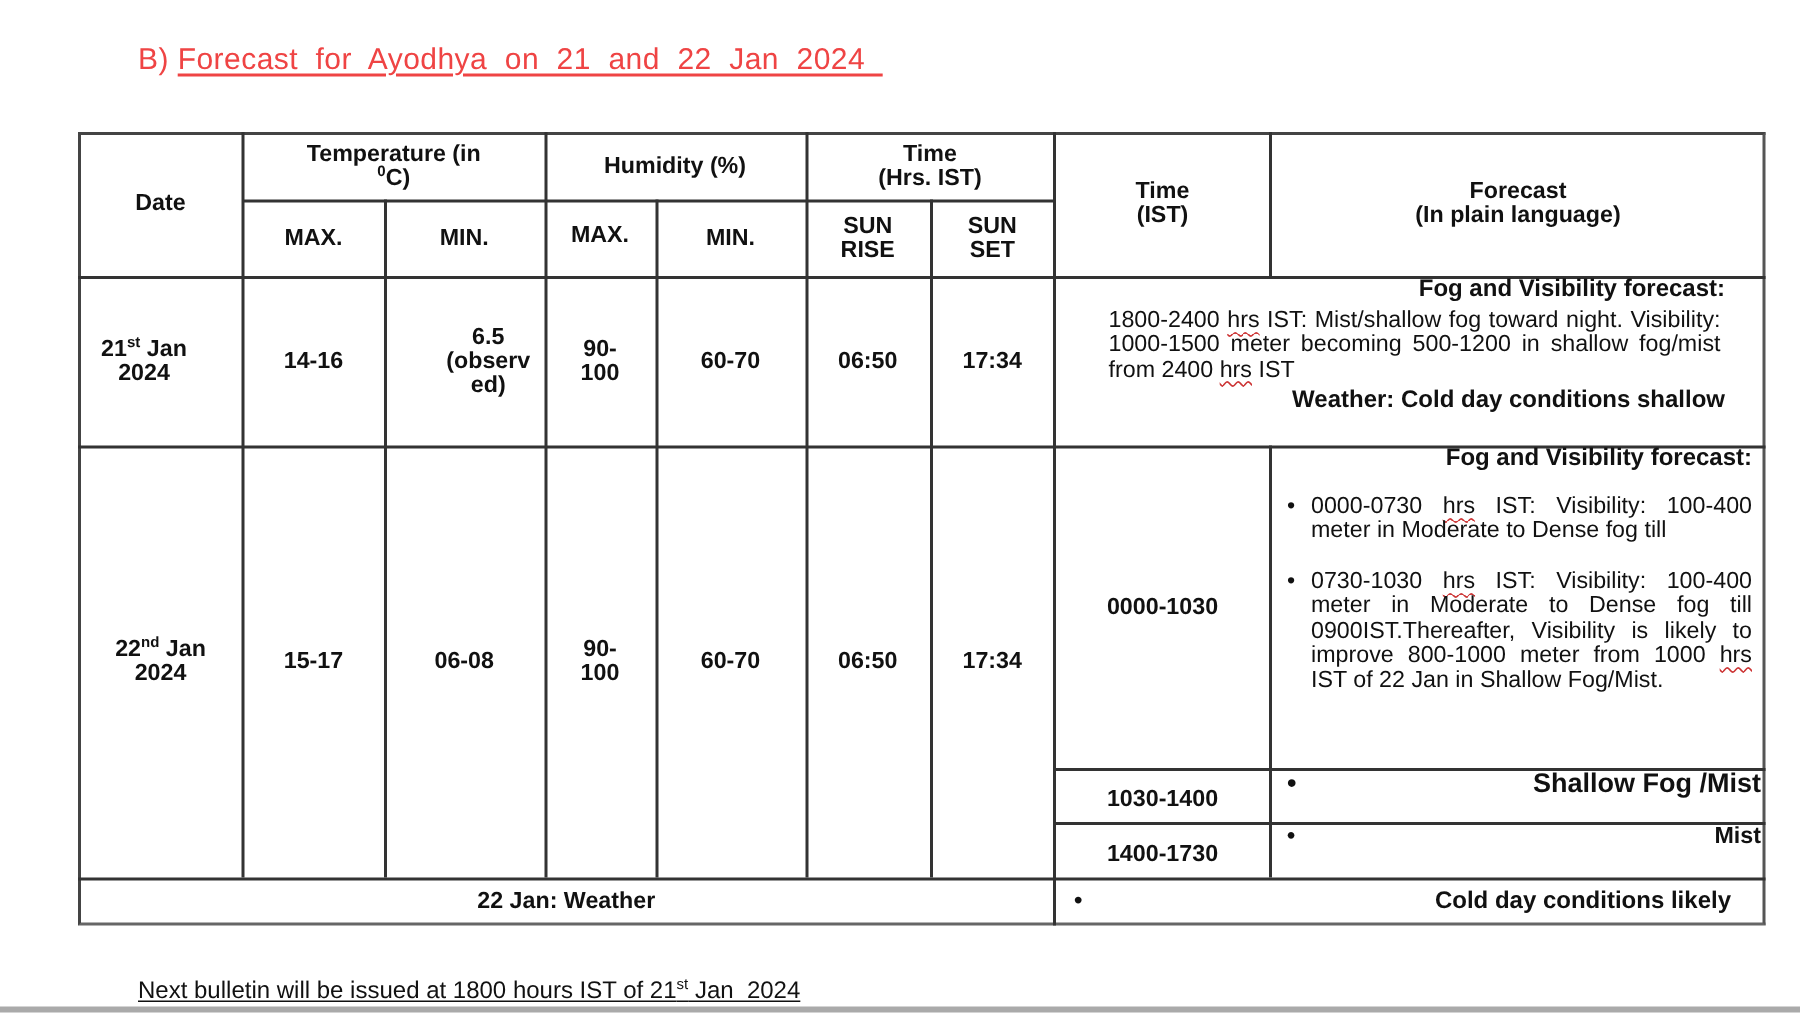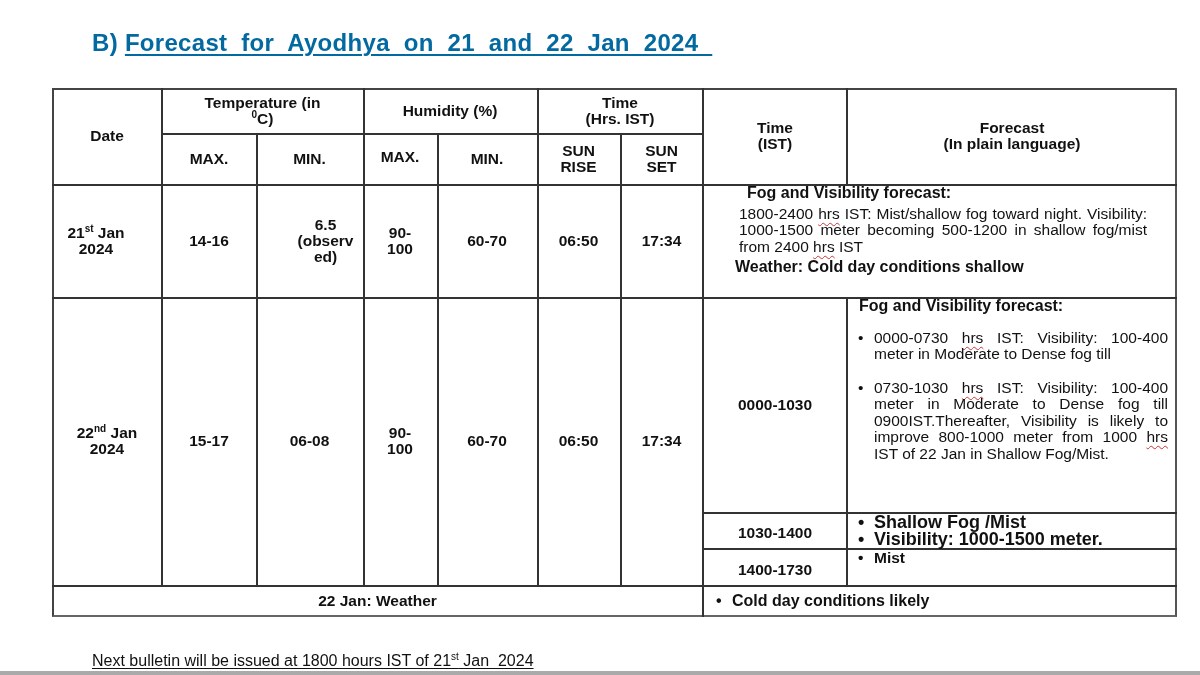--- a/index.html
+++ b/index.html
@@ -1,30 +1,30 @@
 <!DOCTYPE html>
 <html><head>
 <meta charset="utf-8">
 <style>
   html, body { margin:0; padding:0; background:#fff; }
   body { width:1200px; height:675px; position:relative; overflow:hidden;
          font-family:"Liberation Sans", sans-serif; color:#111; }
-  .title { position:absolute; left:92px; top:29px; font-size:24px; font-weight:bold;
-           color:#0369a1; letter-spacing:0.3px; white-space:pre; }
+  .title { position:absolute; left:92px; top:29px; font-size:20px; font-weight:normal;
+           color:#ef4444; letter-spacing:0.3px; white-space:pre; }
   .title u { text-decoration:underline; text-underline-offset:3px; text-decoration-thickness:2px; }
   .cell { position:absolute; box-sizing:border-box; display:flex; align-items:center;
           justify-content:center; text-align:center; font-weight:bold; font-size:15.5px;
           line-height:16px; }
   .hl, .vl { position:absolute; background:#333; }
   .hl { height:1.5px; }
   .vl { width:1.5px; }
   .frame { position:absolute; left:52px; top:88px; width:1125px; height:529px;
            border:2px solid #444; box-sizing:border-box; border-right-color:#555; border-bottom-color:#666;}
   .fc { position:absolute; box-sizing:border-box; font-size:15.5px; line-height:16.5px; color:#111; }
-  .bold { font-weight:bold; }
+  .bold { font-weight:bold;text-align:right; }
   .just { text-align:justify; text-align-last:left; }
   .bul { position:relative; padding-left:18px; }
   .bul:before { content:"\2022"; position:absolute; left:2px; top:0; }
   sup { font-size:10px; line-height:0; vertical-align:6px; }
   .footer { position:absolute; left:92px; top:652px; font-size:16px; color:#111;
             text-decoration:underline; text-underline-offset:2px; white-space:pre; }
   .bottombar { position:absolute; left:0; top:671px; width:1200px; height:4px; background:#aaa; }
   .hrs { text-decoration:underline wavy #c33; text-decoration-thickness:1px; text-underline-offset:3px;margin-top:24px; }
 </style>
 </head>
@@ -156,21 +156,20 @@
   <div class="bold" style="padding-left:3px; font-size:16px;">Fog and Visibility forecast:</div>
   <div class="bul just" style="margin-top:15px;"><span>0000-0730 </span><span class="hrs">hrs</span><span> IST: Visibility: 100-400 meter in Moderate to Dense fog till</span></div>
   <div class="bul just" style="margin-top:17px;"><span>0730-1030 </span><span class="hrs">hrs</span><span> IST: Visibility: 100-400 meter in Moderate to Dense fog till 0900IST.Thereafter, Visibility is likely to improve 800-1000 meter from 1000 </span><span class="hrs">hrs</span><span> IST of 22 Jan in Shallow Fog/Mist.</span></div>
 </div>
 
 <div class="cell" style="left:703px; top:512px; width:144px; height:36px; padding-top:6px;">
   <span>1030-1400</span>
 </div>
 <div class="fc bold" style="left:856px; top:514px; width:318px; font-size:18px; line-height:16.5px;">
   <div class="bul">Shallow Fog /Mist</div>
-  <div class="bul">Visibility: 1000-1500 meter.</div>
 </div>
 
 <div class="cell" style="left:703px; top:548px; width:144px; height:37px; padding-top:6px;">
   <span>1400-1730</span>
 </div>
 <div class="fc bold" style="left:856px; top:549px; width:318px; font-size:15.5px; line-height:17px;">
   <div class="bul">Mist</div>
 </div>
 
 <div class="cell" style="left:52px; top:585px; width:651px; height:32px;">

